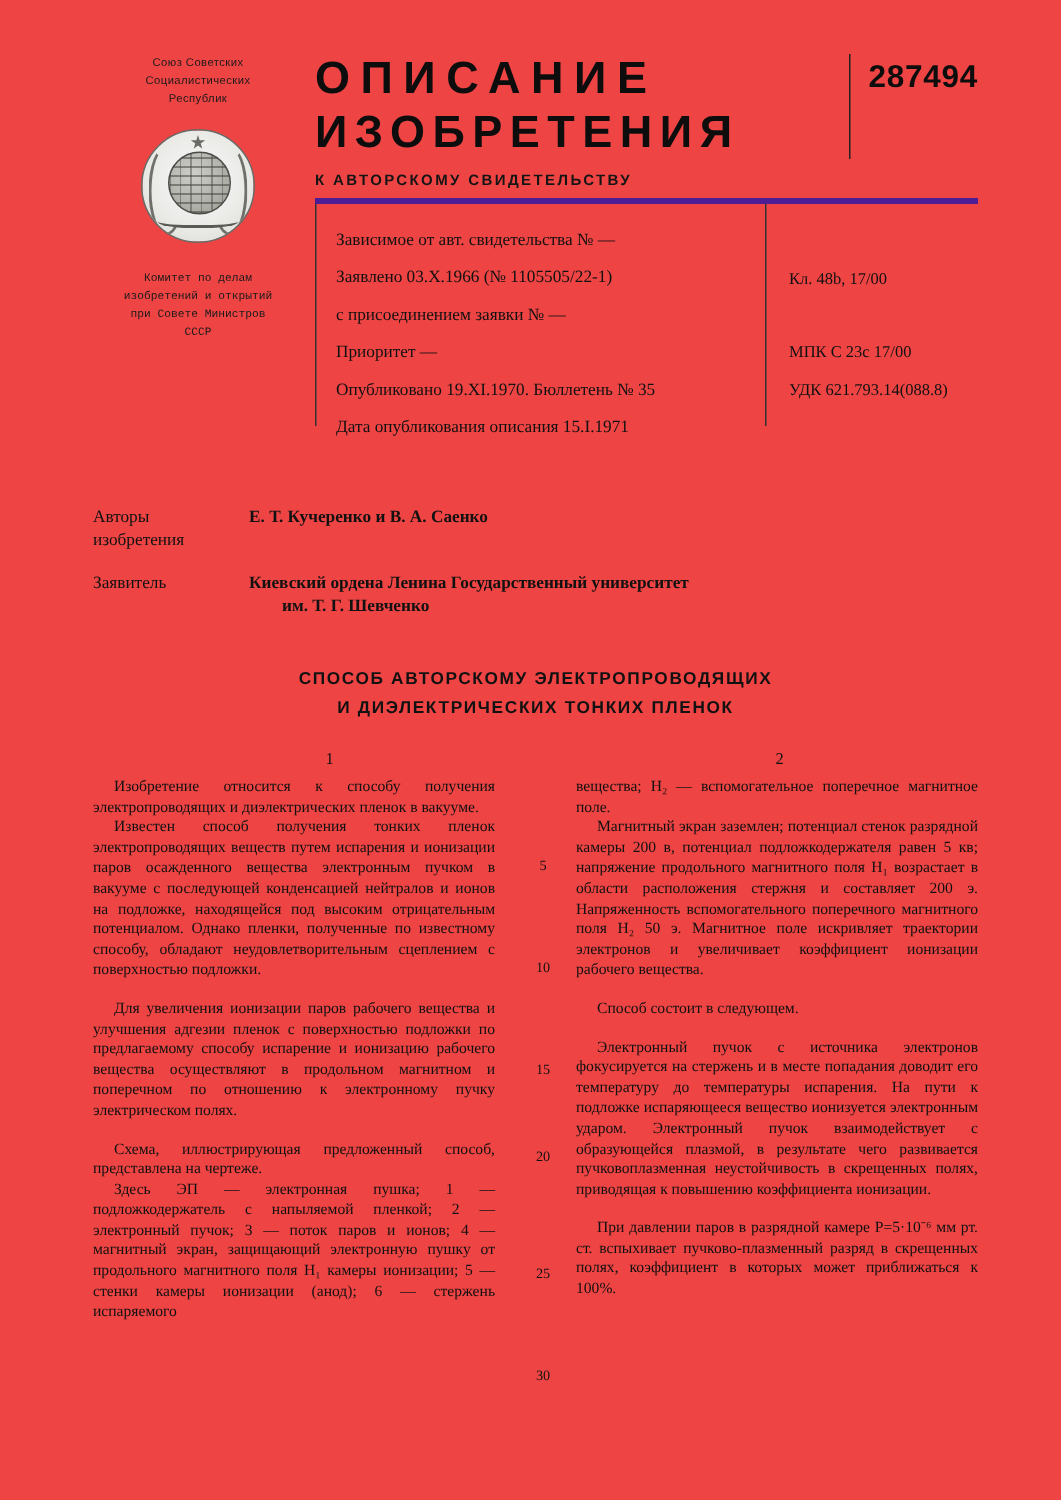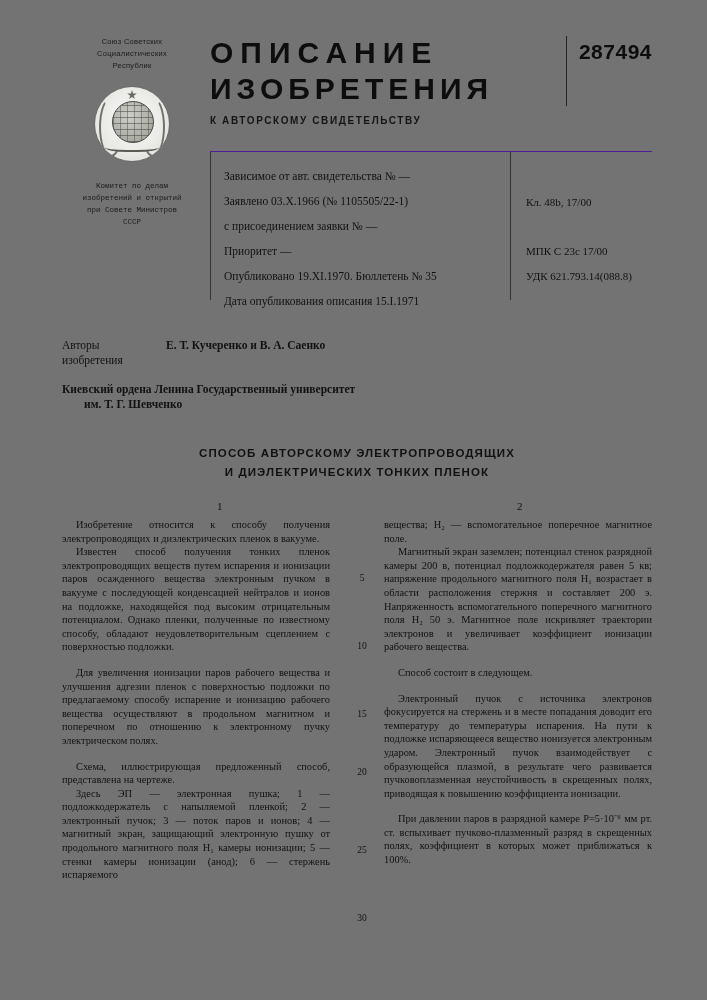--- a/index.html
+++ b/index.html
@@ -13,21 +13,21 @@
     font-family: "Liberation Serif", serif;
     color: #111;
     position: relative;
     overflow: hidden;
   }
   .page {
     position: absolute;
     left: 0; top: 0;
     width: 707px;
     height: 1000px;
-    background: #737373;
+    background: #ef4444;
   }
 
   
   .header {
     position: absolute;
     left: 62px;
     top: 36px;
     width: 590px;
     height: 275px;
   }
@@ -142,22 +142,22 @@
     font-family: "Liberation Sans", sans-serif;
     font-size: 10px;
     font-weight: bold;
     letter-spacing: 1.6px;
     margin-top: 9px;
     color: #151515;
   }
 
   .bib-box {
     position: relative;
-    margin-top: 25px;
-    border-top: 1px solid #4c1d95;
+    margin-top: 6px;
+    border-top: 4px solid #4c1d95;
     padding-top: 12px;
     width: 442px;
     min-height: 140px;
     font-family: Liberation Serif, serif;
   }
   .bib-divider-v {
     position: absolute;
     left: 0; top: 0;
     width: 1px;
     height: 148px;
@@ -343,20 +343,21 @@
 
   <div class="meta">
     <div class="meta-row">
       <div class="meta-label">
         <div>Авторы</div>
         <div>изобретения</div>
       </div>
       <div class="meta-value">Е. Т. Кучеренко и В. А. Саенко</div>
     </div>
     <div class="meta-row" style="margin-top:10px;">
+      <div class="meta-label">Заявитель</div>
       <div class="meta-value">
         <div>Киевский ордена Ленина Государственный университет</div>
         <div style="text-indent:22px;">им. Т. Г. Шевченко</div>
       </div>
     </div>
   </div>
 
   <div class="art-title">
     <div>СПОСОБ АВТОРСКОМУ ЭЛЕКТРОПРОВОДЯЩИХ</div>
     <div>И ДИЭЛЕКТРИЧЕСКИХ ТОНКИХ ПЛЕНОК</div>

